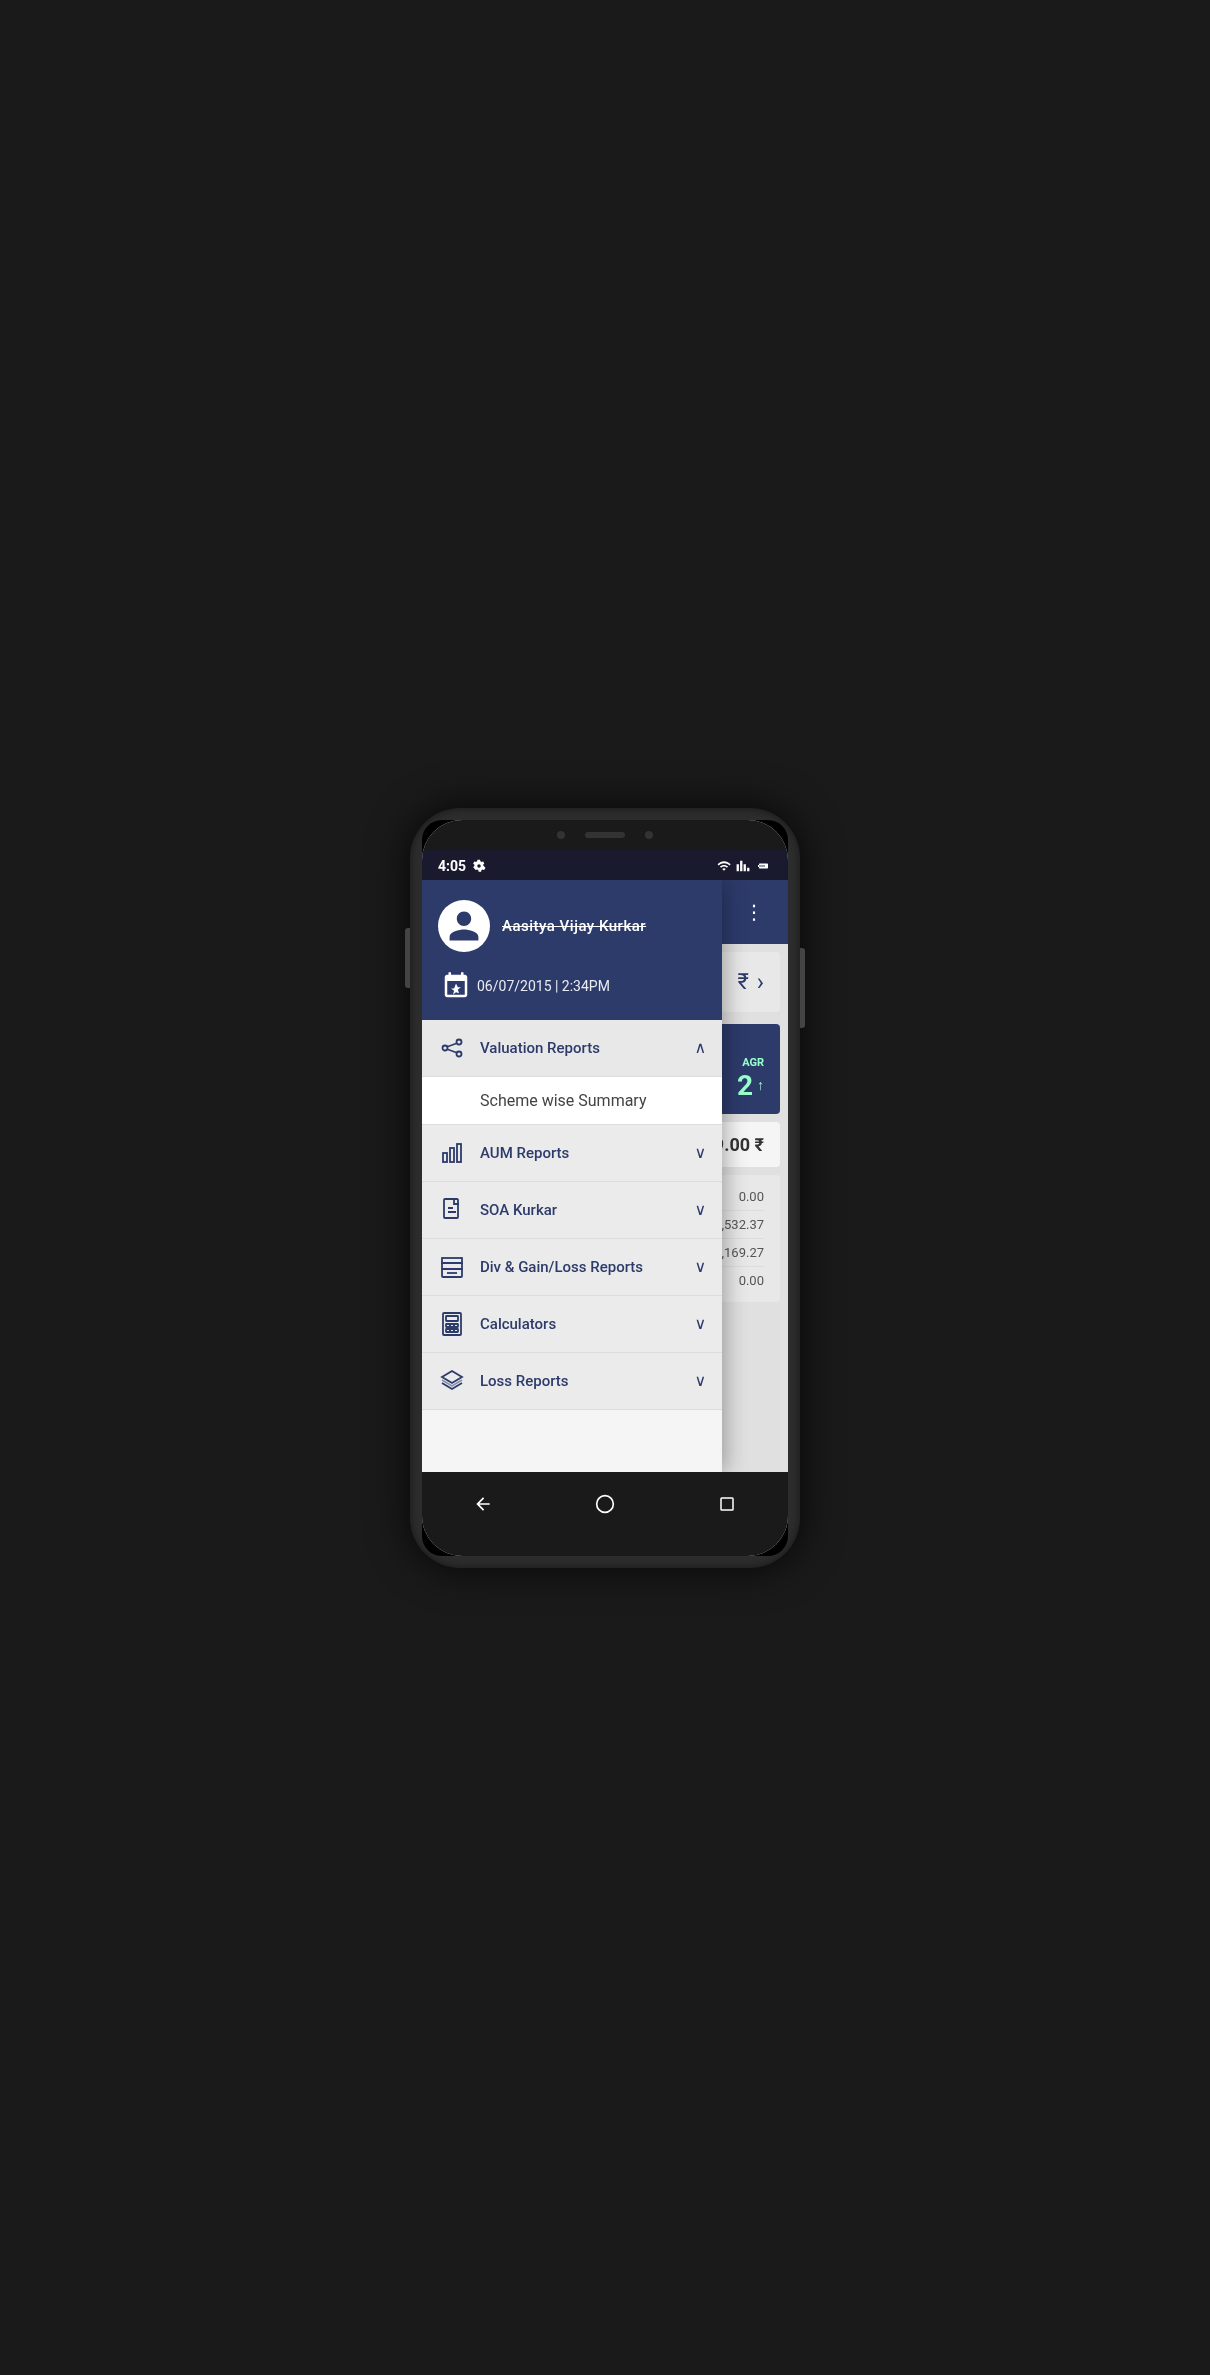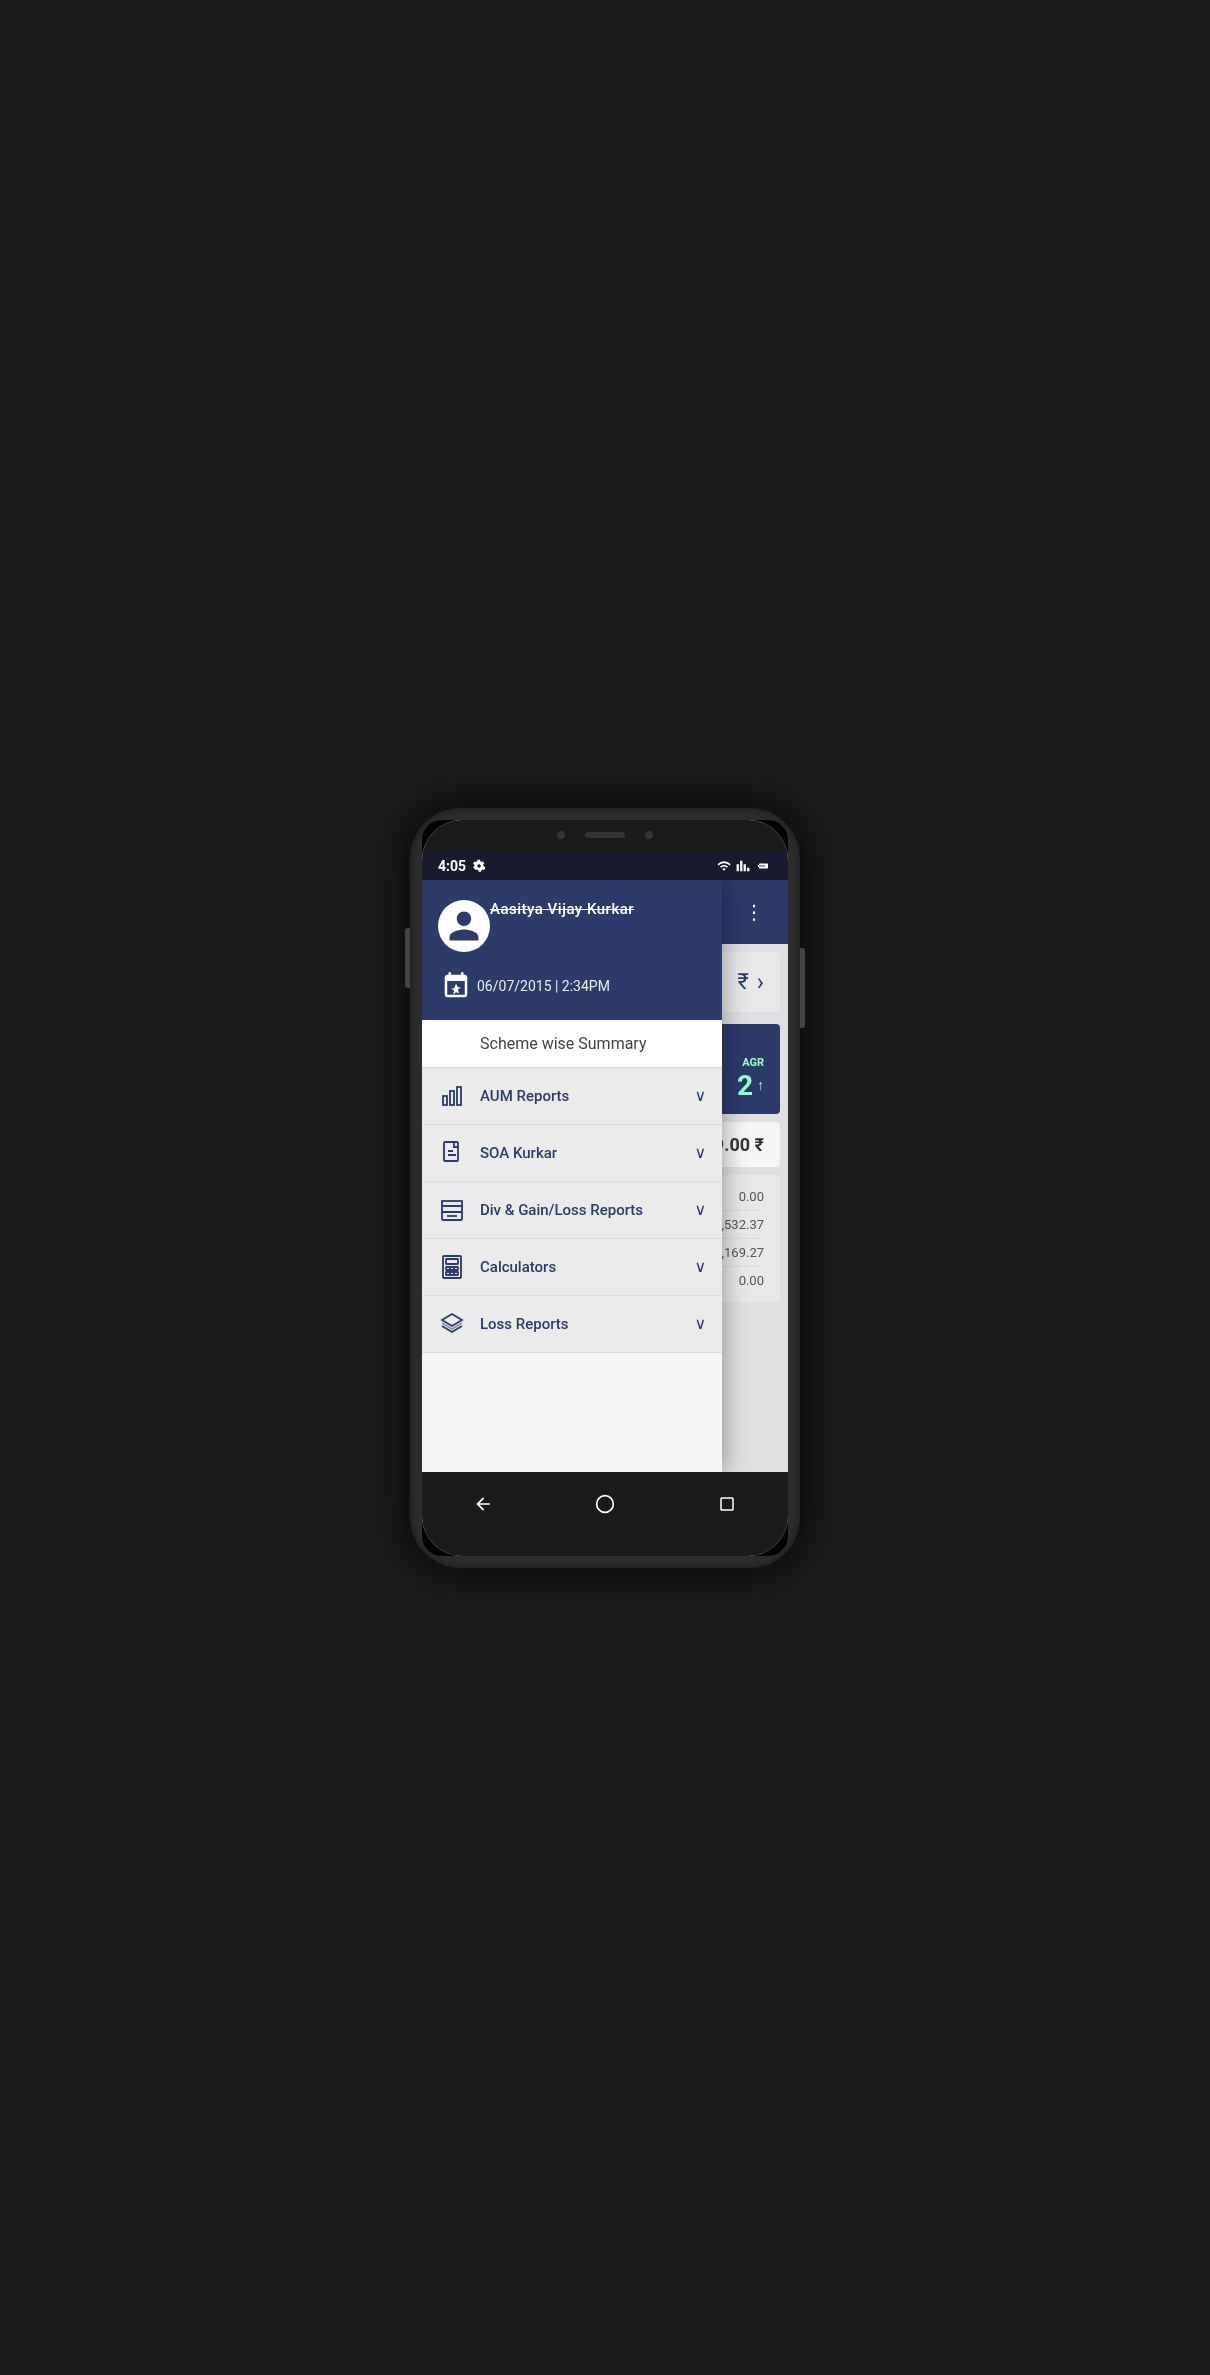--- a/index.html
+++ b/index.html
@@ -203,21 +203,22 @@
 
     
     .drawer-header {
       background: #2d3b6b;
       padding: 20px 16px 16px;
       flex-shrink: 0;
     }
 
     .user-row {
       display: flex;
-      align-items: flex-start;
+      align-items: center;
+      gap: 12px;
       margin-bottom: 16px;
     }
 
     .avatar {
       width: 52px;
       height: 52px;
       border-radius: 50%;
       background: white;
       display: flex;
       align-items: center;
@@ -448,20 +449,33 @@
                 <svg width="30" height="30" viewBox="0 0 24 24" fill="white">
                   <path d="M19 3h-1V1h-2v2H8V1H6v2H5c-1.1 0-2 .9-2 2v14c0 1.1.9 2 2 2h14c1.1 0 2-.9 2-2V5c0-1.1-.9-2-2-2zm0 16H5V8h14v11zm-7-9l1.5 3H16l-2.5 1.8.9 3L12 17l-2.4 1.8.9-3L8 14h2.5z"></path>
                 </svg>
               </div>
               <span class="date-text">06/07/2015 | 2:34PM</span>
             </div>
           </div>
 
           <div class="nav-menu">
 
+            <div class="nav-section-header expanded">
+              <div class="nav-icon">
+                <svg width="24" height="24" viewBox="0 0 24 24" fill="#2d3b6b">
+                  <circle cx="5" cy="12" r="2.5" fill="none" stroke="#2d3b6b" stroke-width="1.8"></circle>
+                  <circle cx="19" cy="6" r="2.5" fill="none" stroke="#2d3b6b" stroke-width="1.8"></circle>
+                  <circle cx="19" cy="18" r="2.5" fill="none" stroke="#2d3b6b" stroke-width="1.8"></circle>
+                  <line x1="7.2" y1="10.8" x2="17" y2="7.2" stroke="#2d3b6b" stroke-width="1.5"></line>
+                  <line x1="7.2" y1="13.2" x2="17" y2="16.8" stroke="#2d3b6b" stroke-width="1.5"></line>
+                </svg>
+              </div>
+              <span class="nav-label">Valuation Reports</span>
+              <span class="nav-chevron">∧</span>
+            </div>
 
             <div class="nav-sub-items">
               <div class="nav-sub-item">
                 <span>Scheme wise Summary</span>
               </div>
             </div>
 
             <div class="nav-section-header">
               <div class="nav-icon">
                 <svg width="24" height="24" viewBox="0 0 24 24" fill="#2d3b6b">

